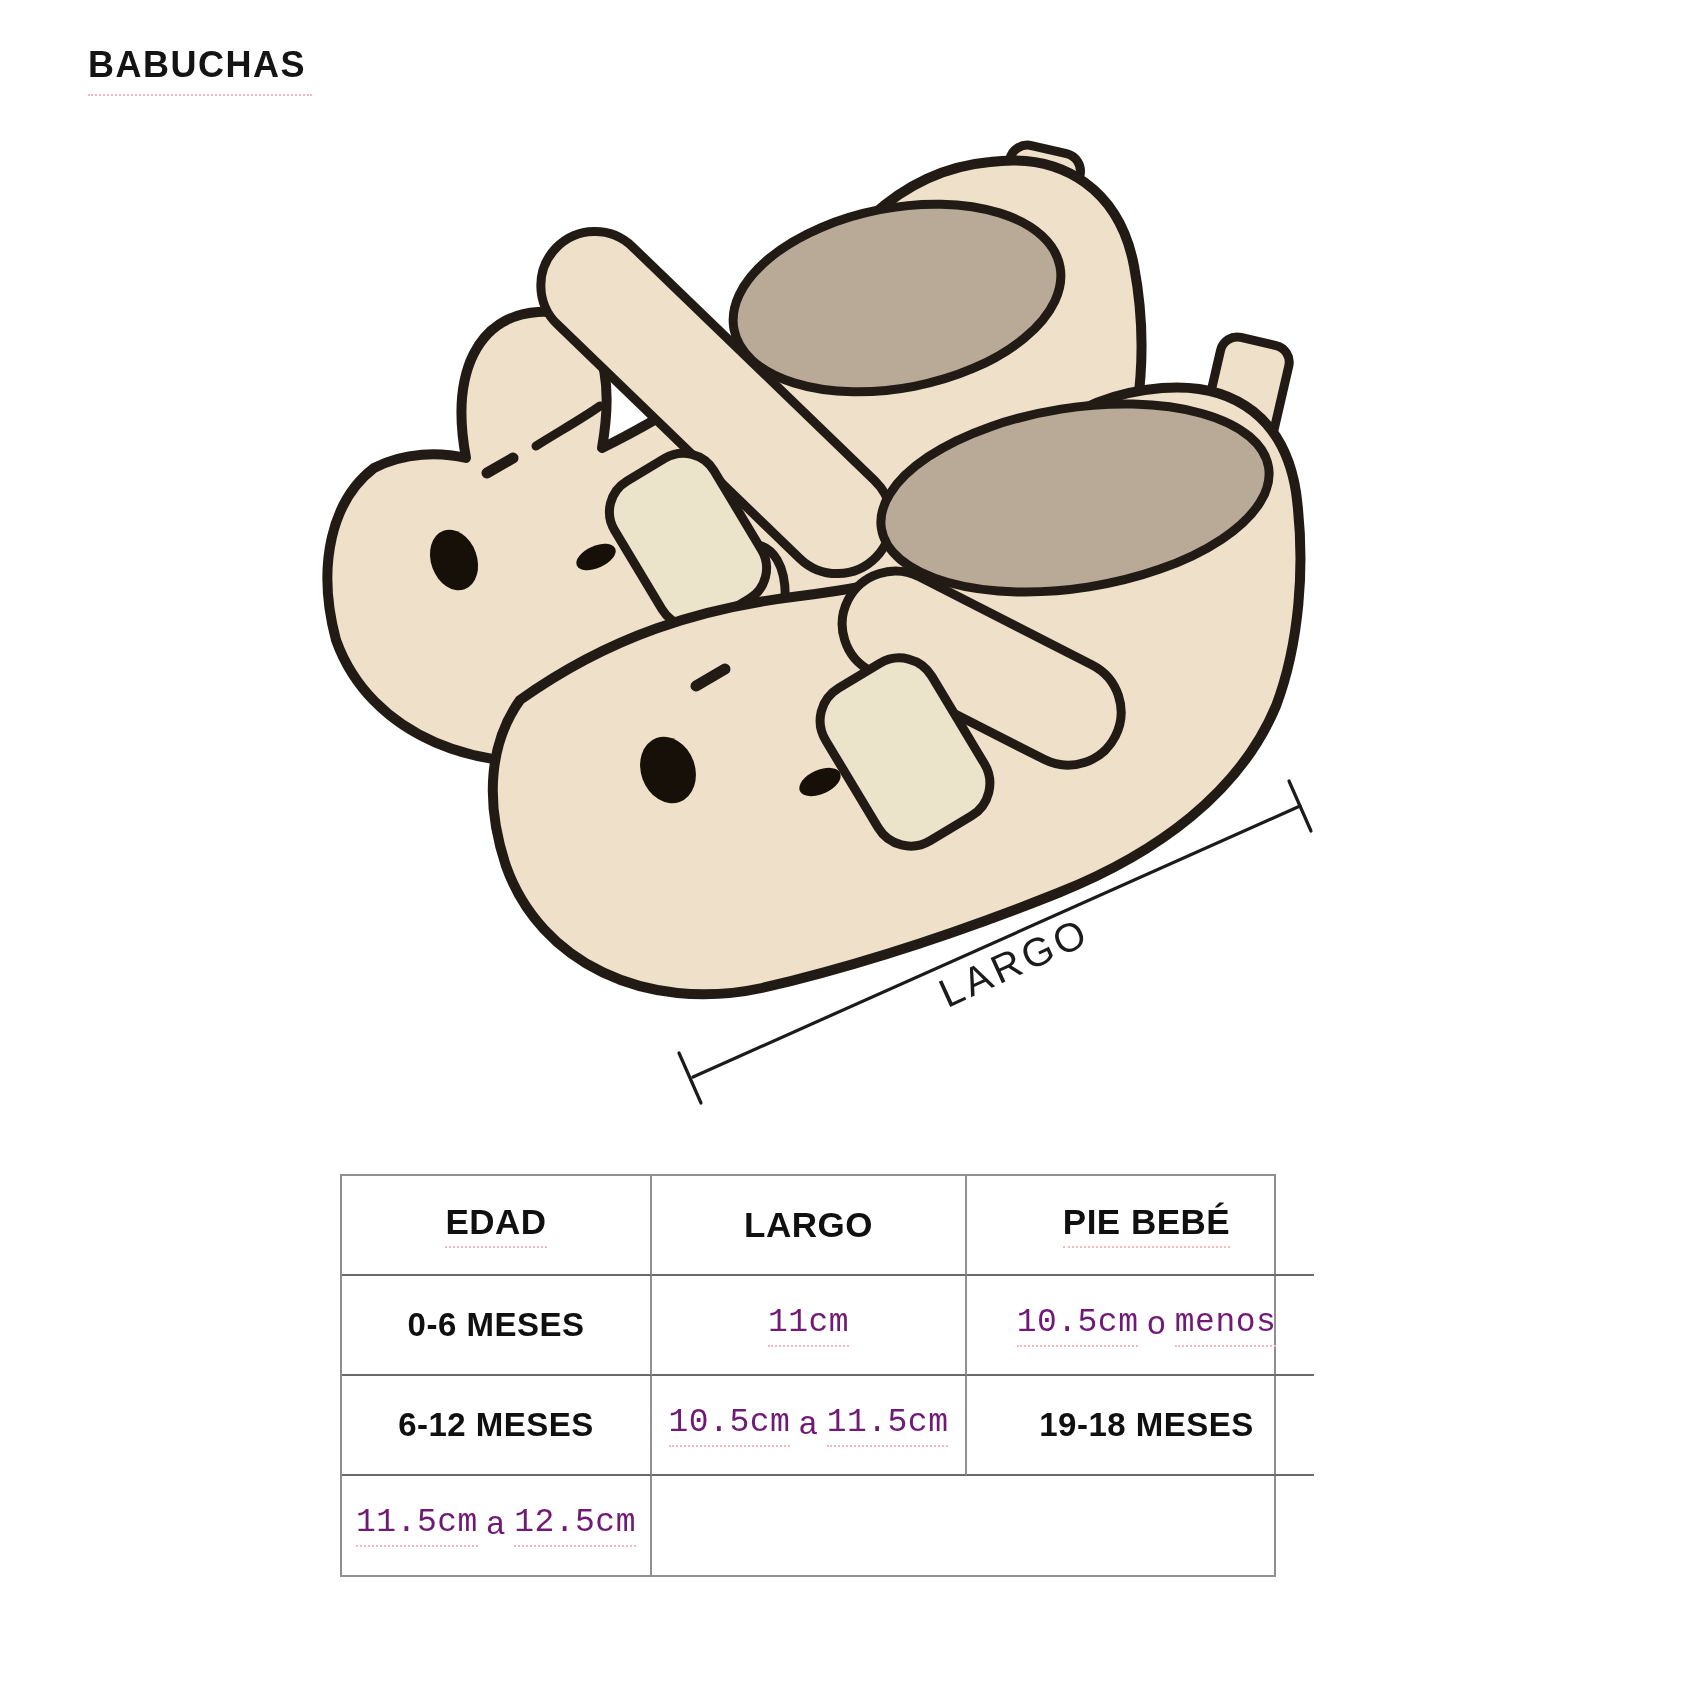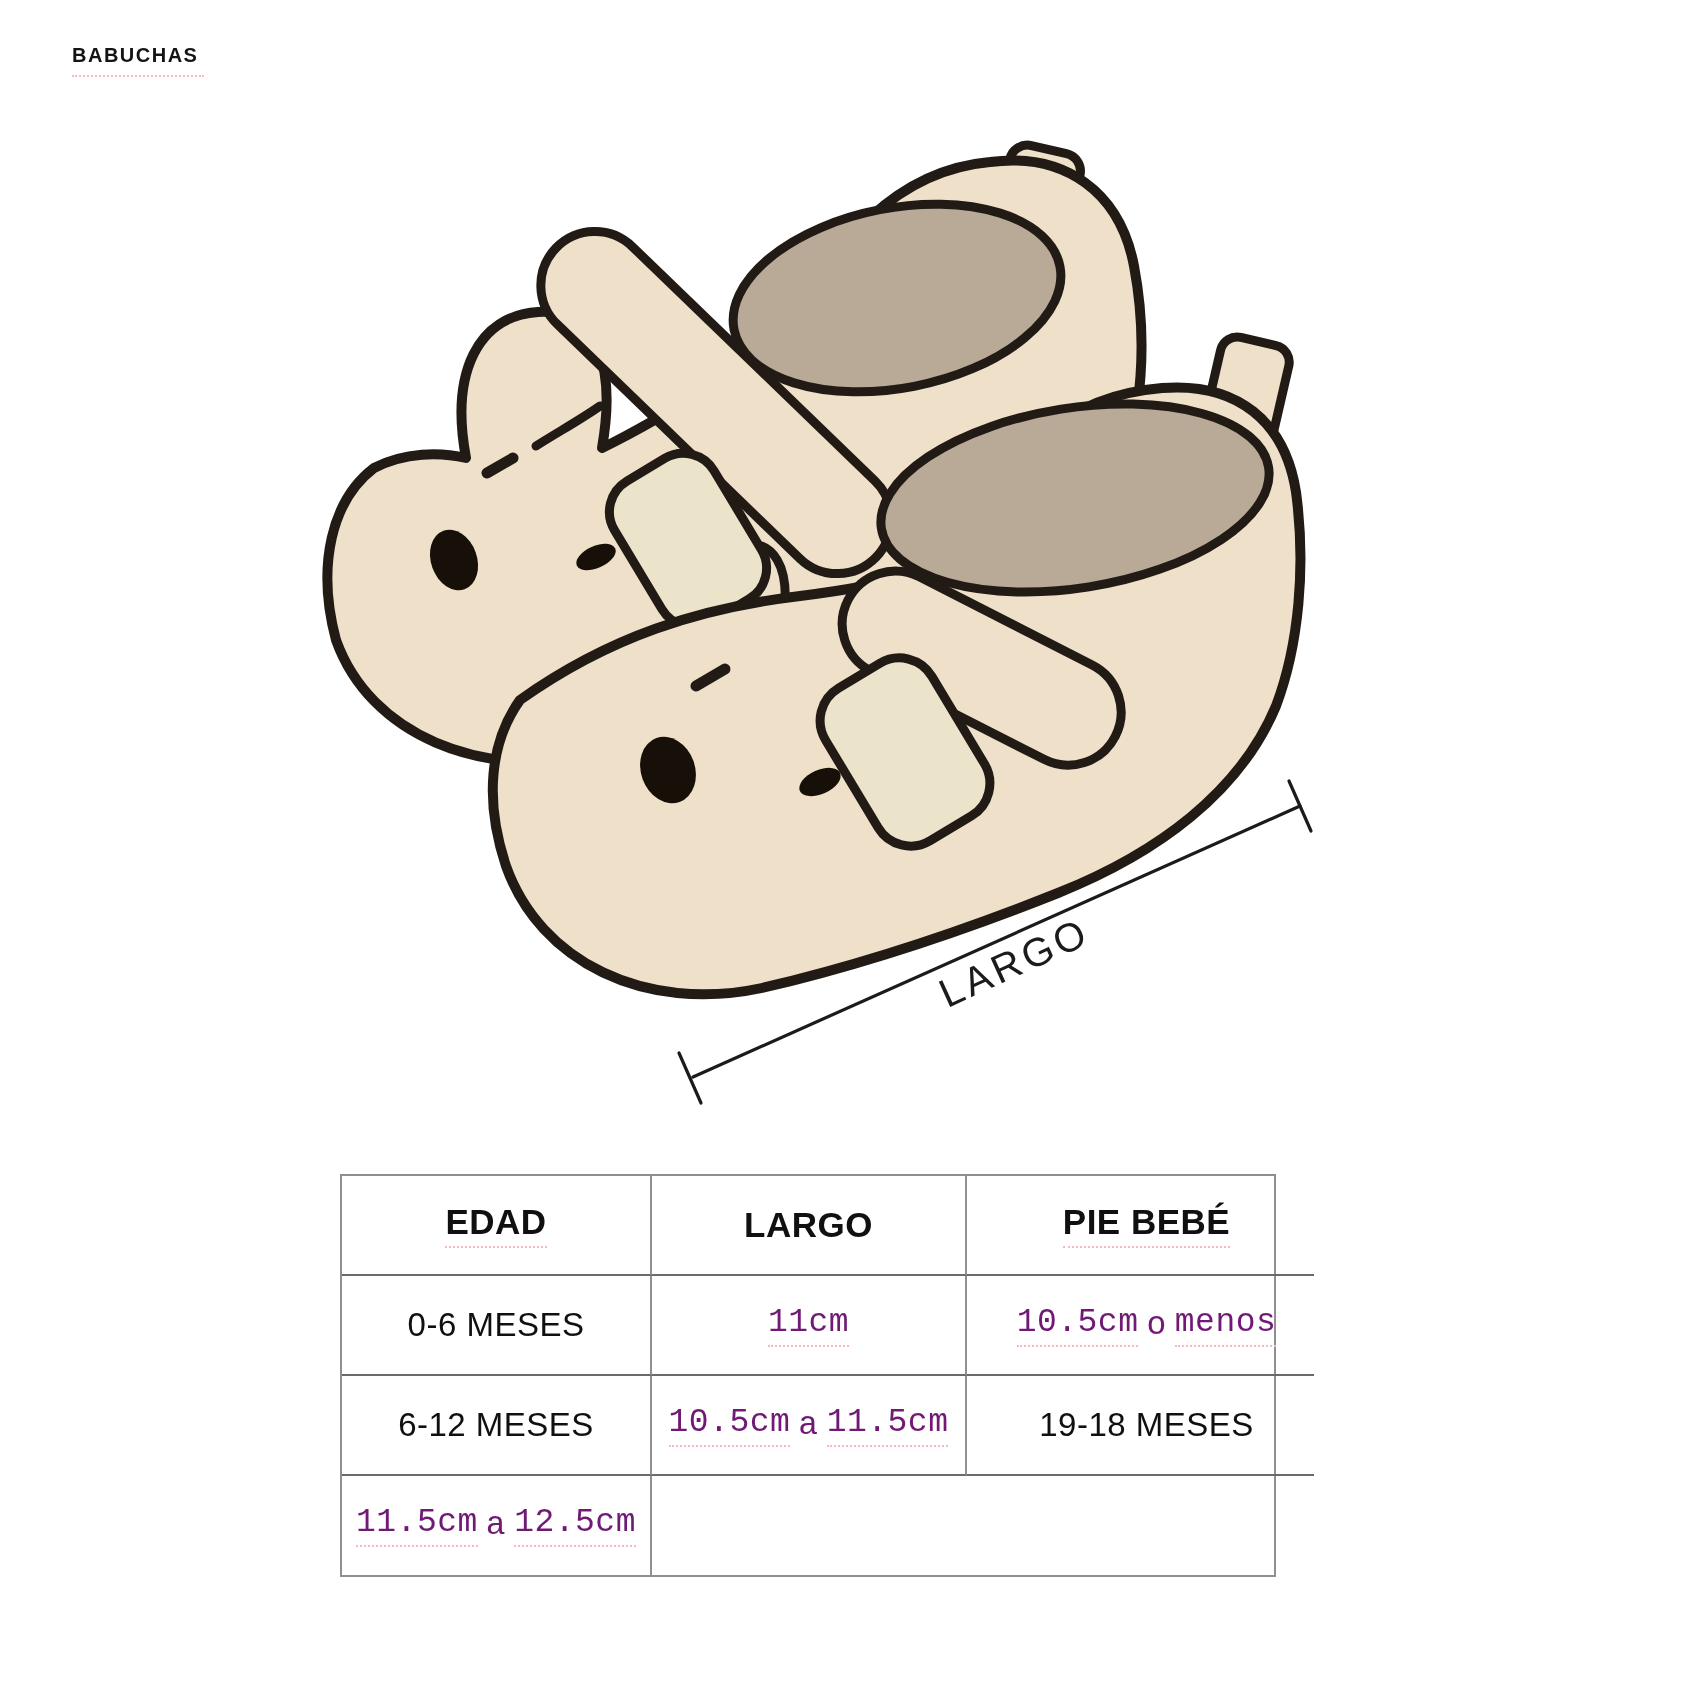--- a/index.html
+++ b/index.html
@@ -16,22 +16,22 @@
   html,body{margin:0;padding:0;}
   body{background:#ffffff;}
   .page{
     position:relative;
     width:1700px;height:1696px;
     background:#ffffff;
     font-family:"Liberation Sans", sans-serif;
     overflow:hidden;
   }
   .brand-title{
-    position:absolute;left:72px;top:44px;
-    font-size:20px;font-weight:700;letter-spacing:1.5px;
+    position:absolute;left:88px;top:44px;
+    font-size:36px;font-weight:700;letter-spacing:1.5px;
     color:var(--text);
     padding:0 6px 8px 0;
     border-bottom:2px dotted var(--pink);
   }
   .illustration{position:absolute;left:0;top:0;}
   .ink{stroke:var(--ink);}
   .fill-body{fill:var(--body);}
   .fill-flap{fill:var(--flap);}
   .fill-open{fill:var(--opening);}
   .fill-eye{fill:var(--eye);}
@@ -56,21 +56,21 @@
     border-right:2px solid var(--t-border);
     border-bottom:2px solid var(--t-border-dark);
     box-sizing:border-box;
     font-size:33px;
     letter-spacing:0.5px;
     white-space:nowrap;
   }
   .size-table > .cell:nth-child(3n){border-right:none;padding-left:12px;}
   .size-table > .cell:nth-child(n+10){border-bottom:none;}
   .th{font-weight:600;font-size:35px;}
-  .age{font-weight:400;text-align:right;}
+  .age{font-weight:700;text-align:right;}
   .val{font-weight:400;color:#701a75;font-family:Liberation Mono, monospace;}
   .u{border-bottom:2px dotted var(--pink);padding-bottom:4px;}
   .conn{margin:0 8px;}
 </style>
 </head>
 <body>
 
 <div class="page">
 
   <div class="brand-title">BABUCHAS</div>

